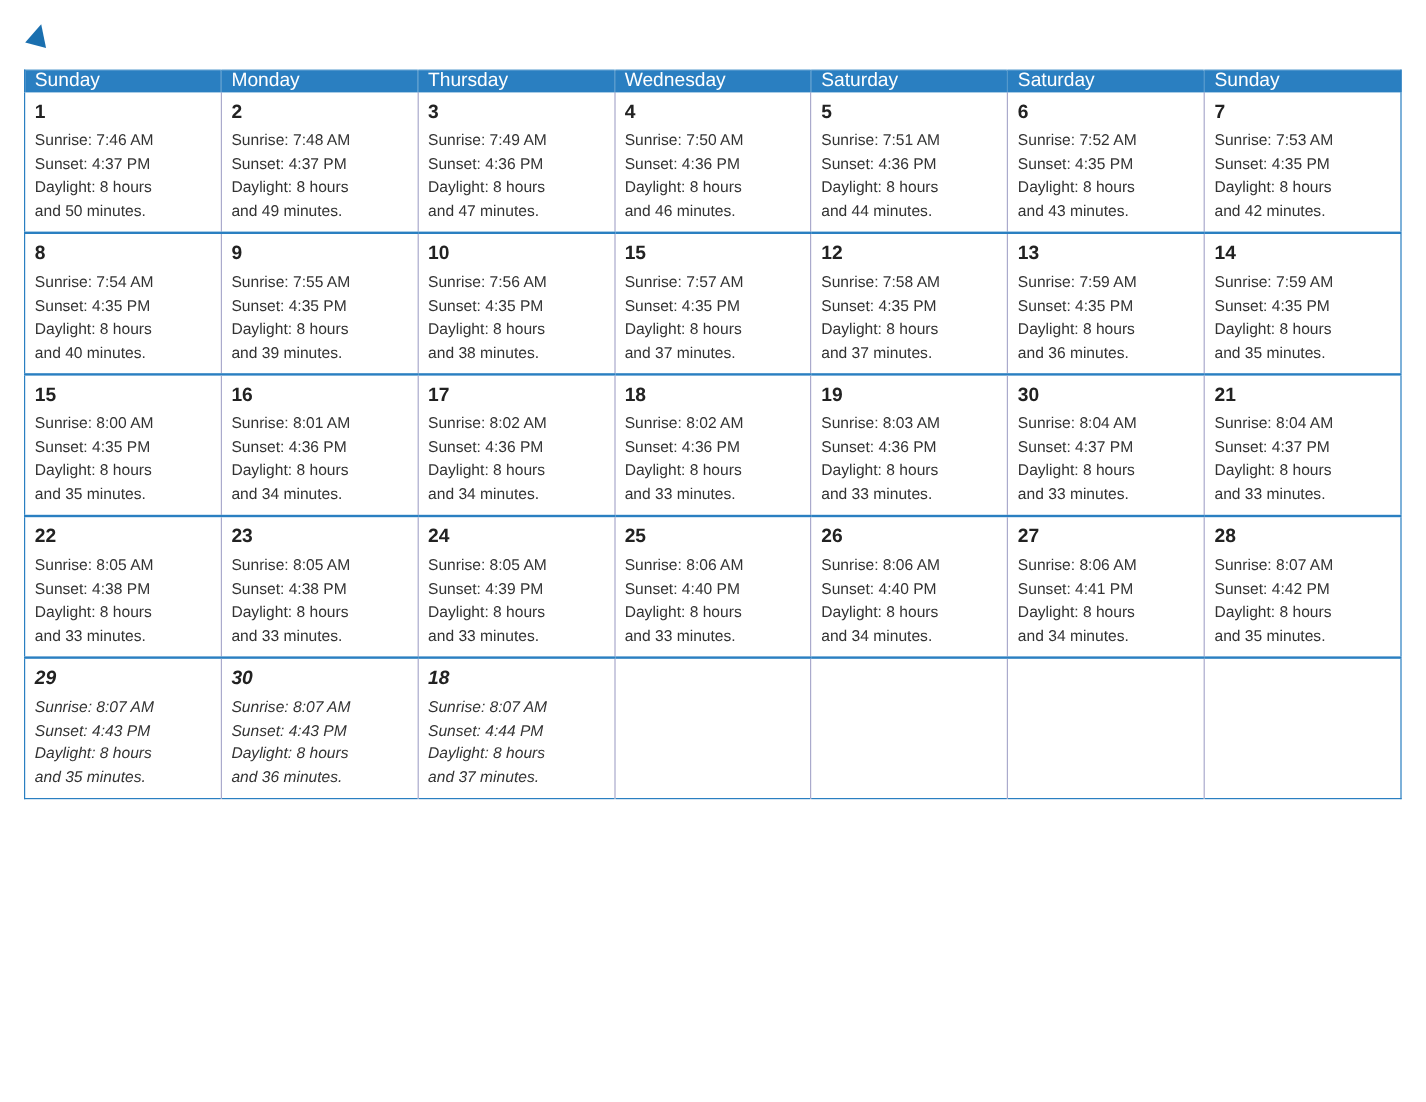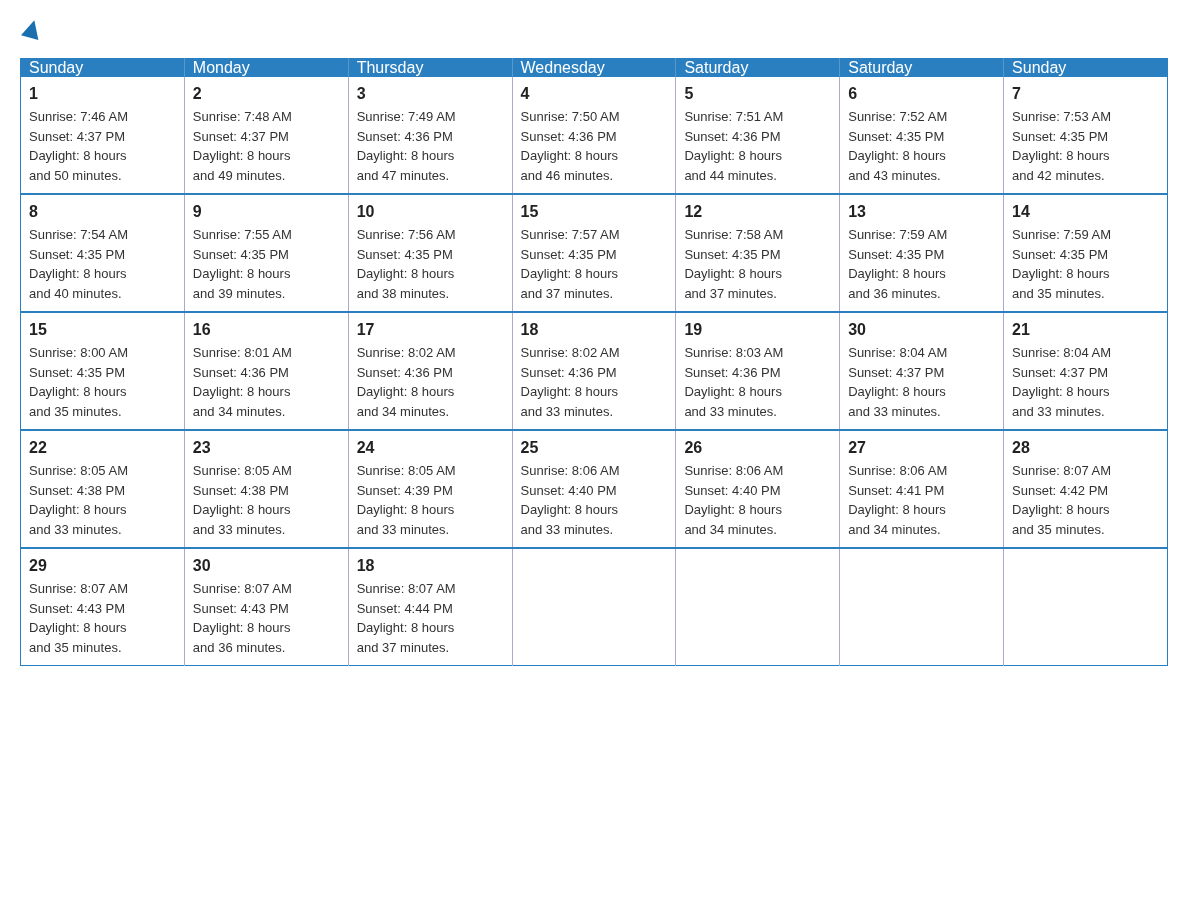--- a/index.html
+++ b/index.html
@@ -53,20 +53,21 @@
       border-bottom: 2px solid #2a7fc1;
       font-size: 13px;
       color: #333;
       width: calc(100% / 7);
     }
     .calendar td:last-child {
       border-right: none;
     }
     .calendar tr:last-child td {
       border-bottom: none;
+      font-style: italic;
     }
     .day-number {
       font-size: 16px;
       font-weight: bold;
       margin-bottom: 4px;
       color: #222;
     }
     .day-info {
       font-size: 13px;
       line-height: 1.5;

